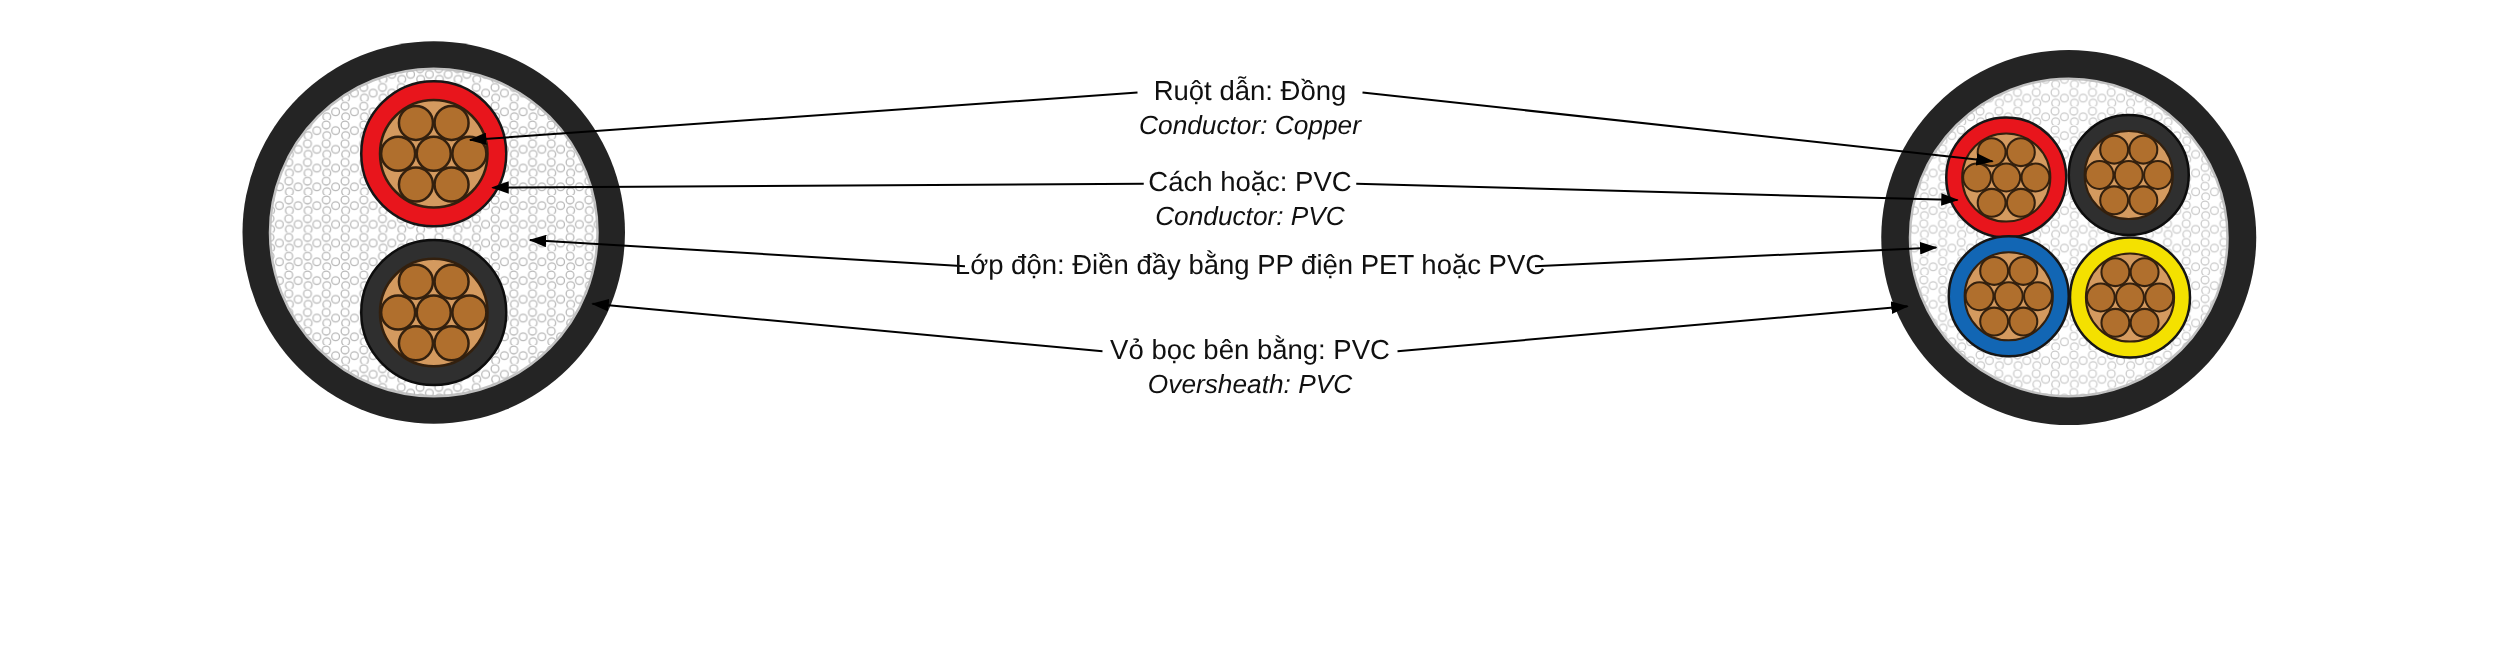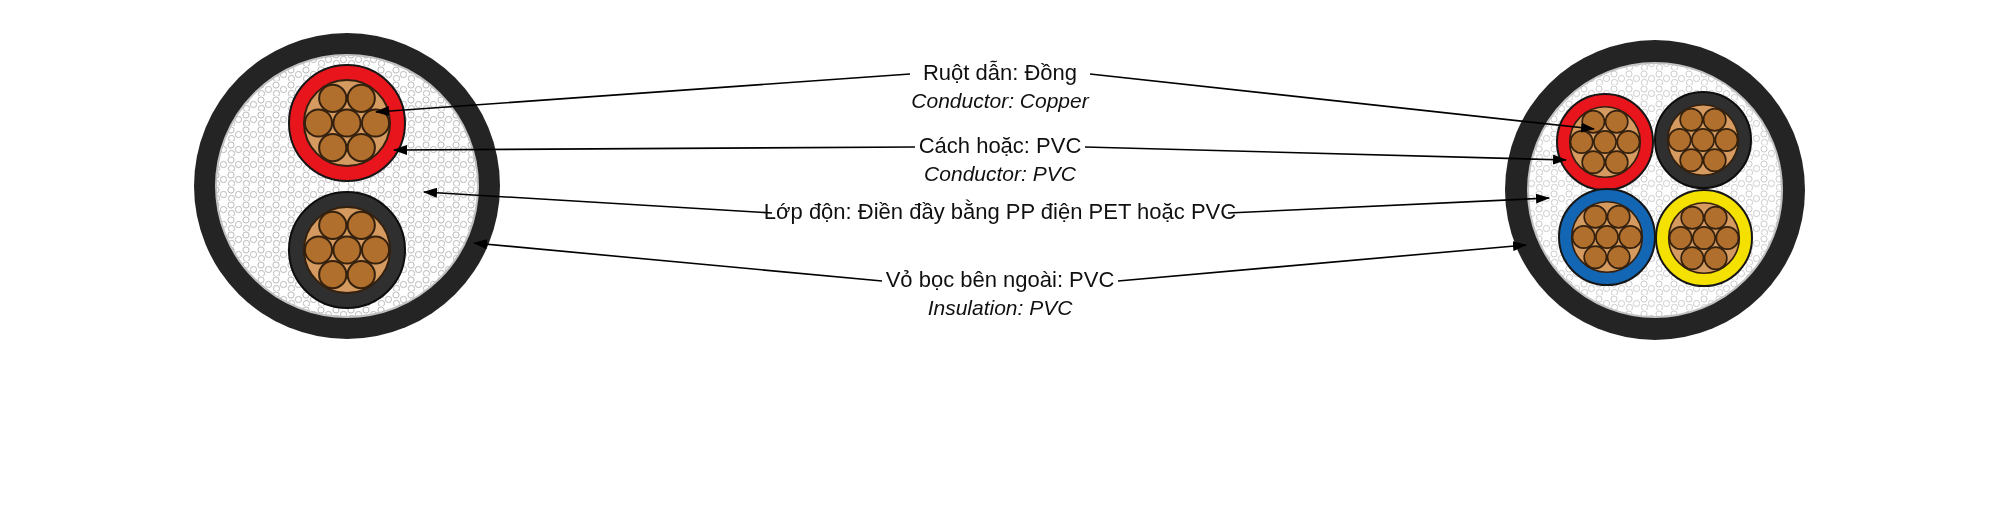--- a/index.html
+++ b/index.html
@@ -114,17 +114,17 @@
   <div class="label" style="top:133px">
     <div class="vi">Cách hoặc: PVC</div>
     <div class="en">Conductor: PVC</div>
   </div>
 
   <div class="label" style="top:199px">
     <div class="vi">Lớp độn: Điền đầy bằng PP điện PET hoặc PVC</div>
   </div>
 
   <div class="label" style="top:267px">
-    <div class="vi">Vỏ bọc bên ngoài: PVC</div>
-    <div class="en">Insulation: PVC</div>
+    <div class="vi">Vỏ bọc bên bằng: PVC</div>
+    <div class="en">Oversheath: PVC</div>
   </div>
 
 </div>
 
 </body></html>

